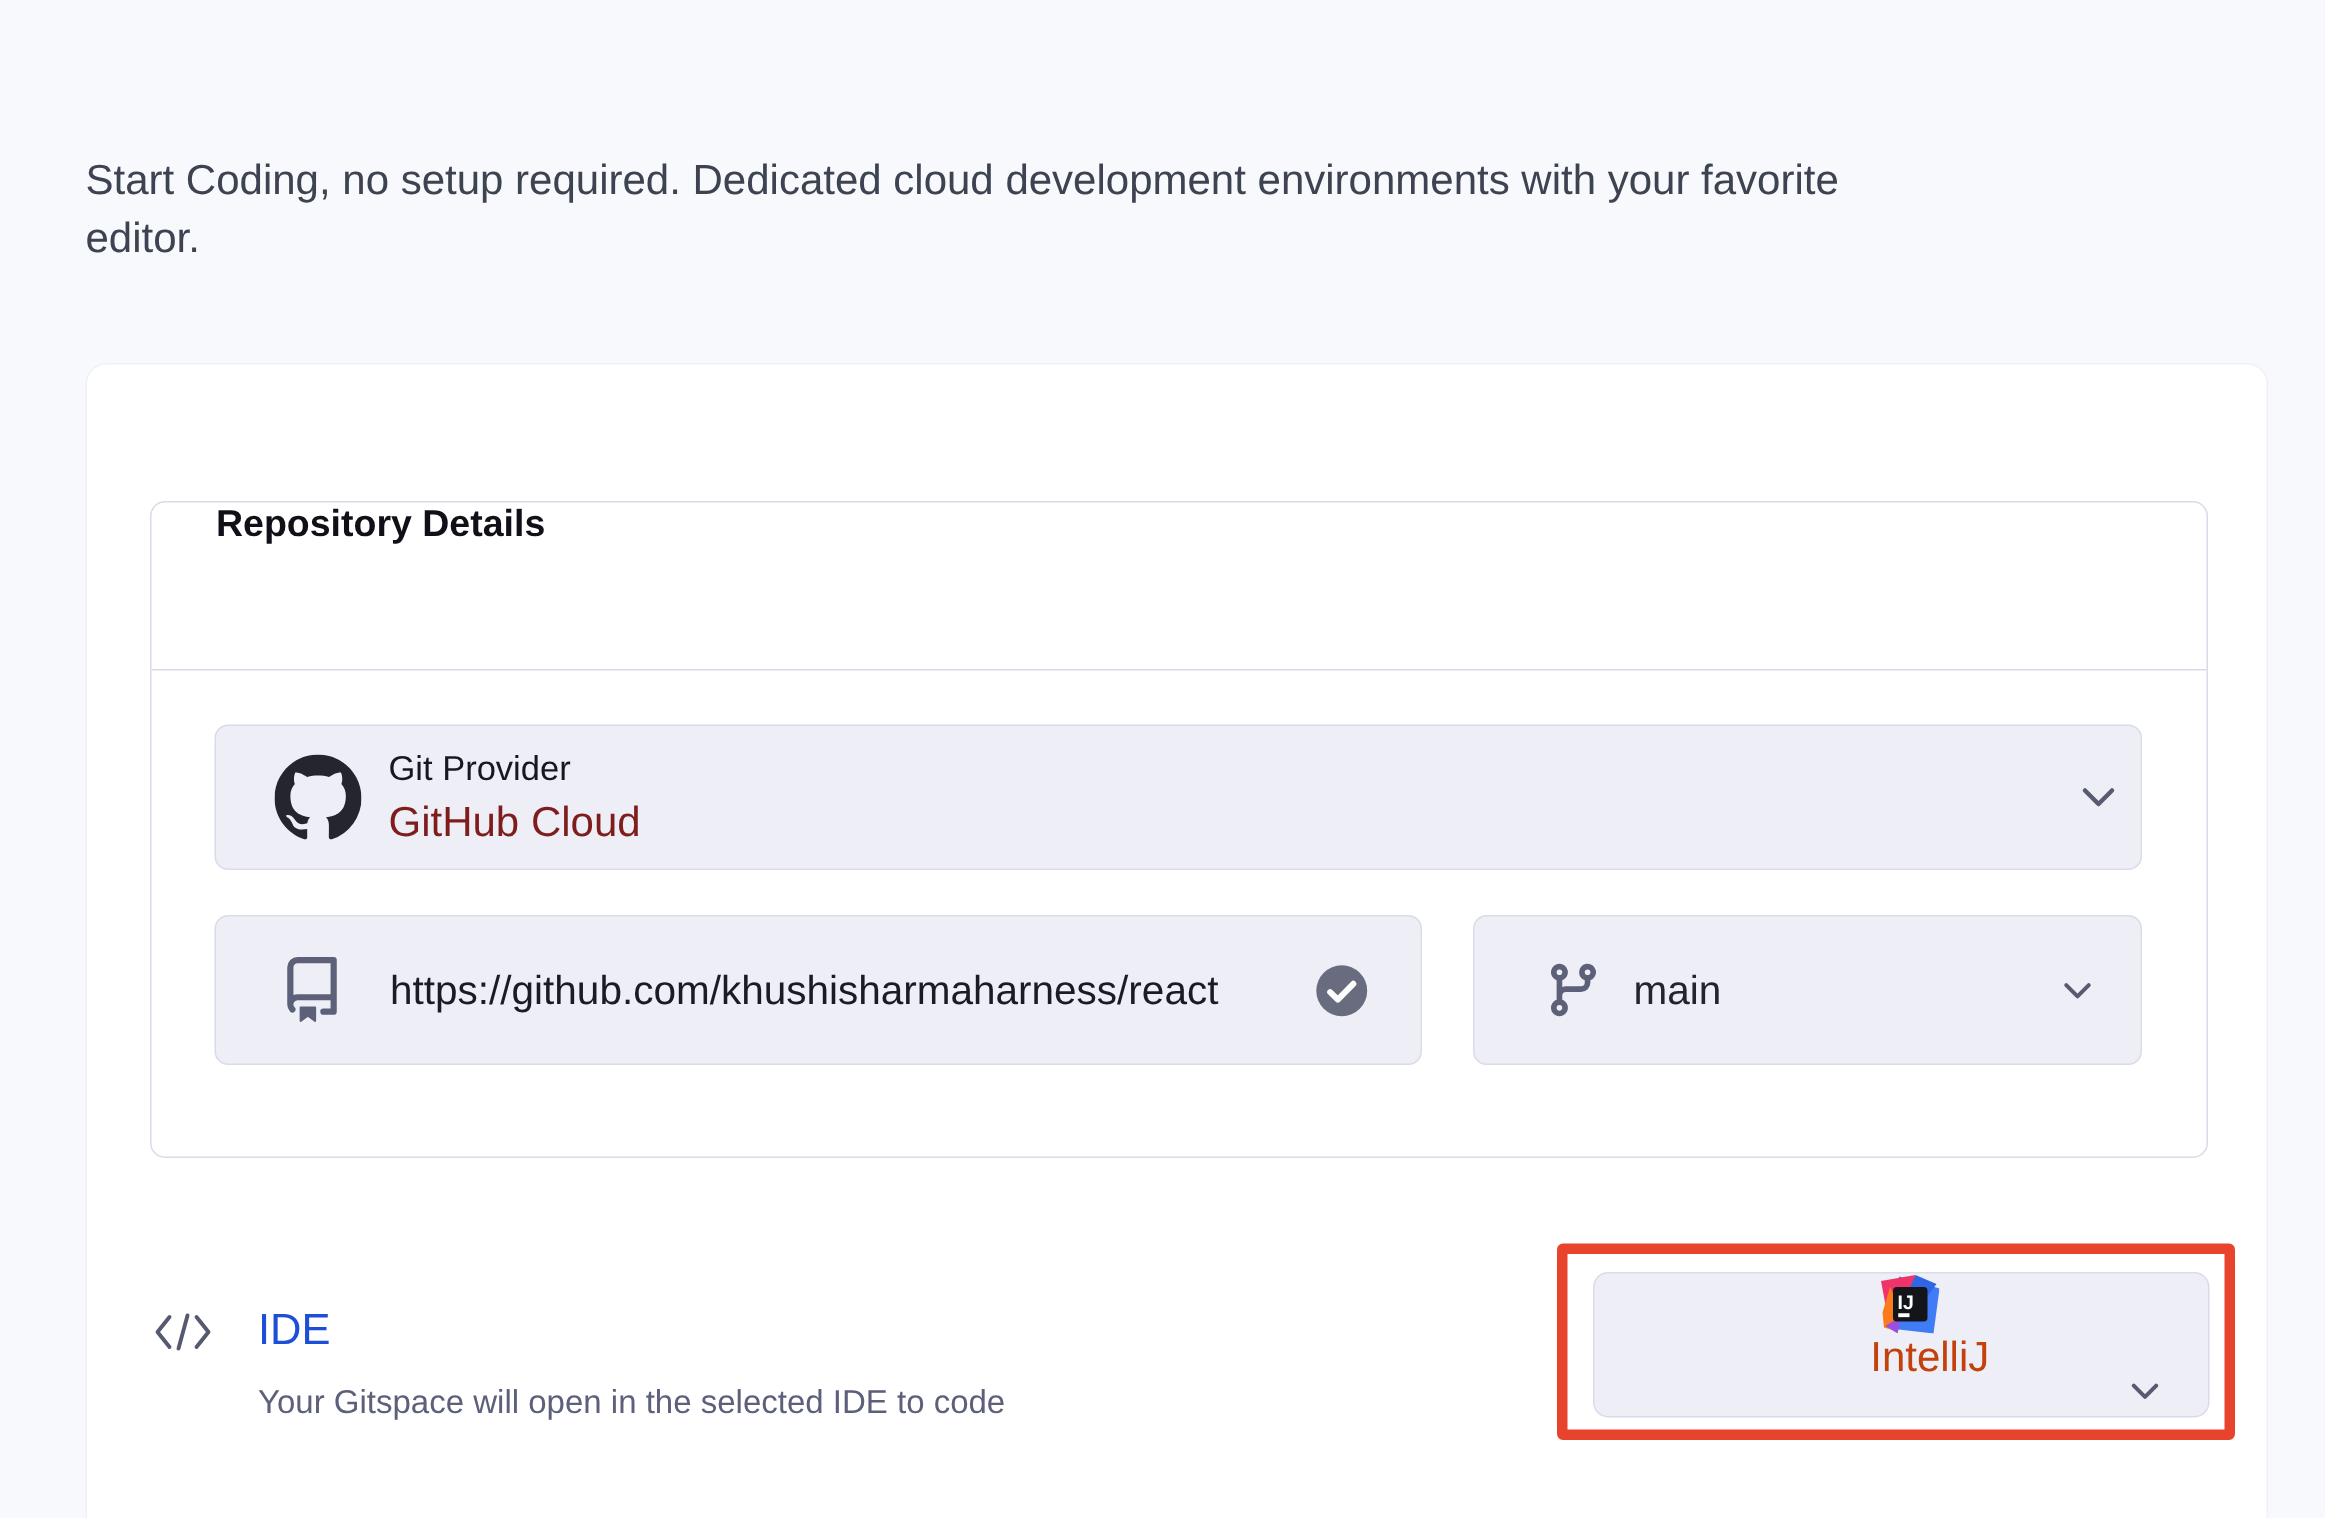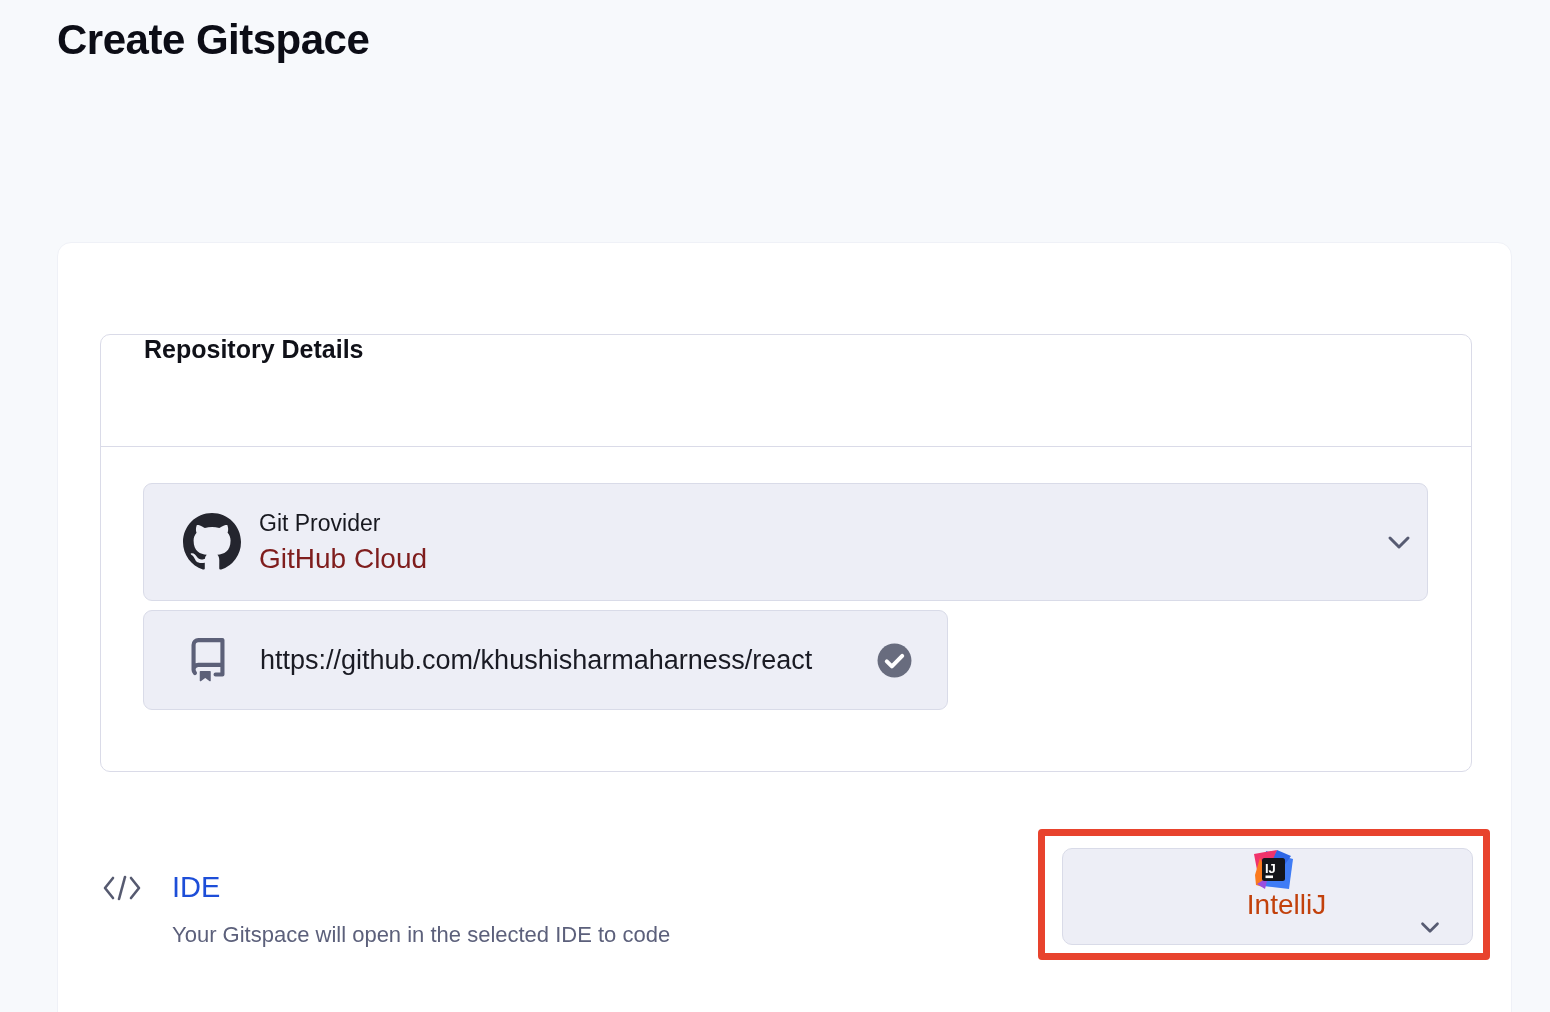--- a/index.html
+++ b/index.html
@@ -33,21 +33,21 @@
   .repo-box-header {
     height: 112px; border-bottom: 1.5px solid #dadbe8;
     display: flex; align-items: flex-start; padding-left: 43px;
   }
   .repo-box-heading { font-size: 25px; font-weight: 700; color: #101118; }
 
   .field {
     background: #edeef6; border: 1.5px solid #d9dbe8; border-radius: 9px;
     display: flex; align-items: center; position: absolute; cursor: pointer;
   }
-  .provider-select { left: 143px; top: 483px; width: 1285px; height: 118px; padding: 0 16px 0 39px; }
+  .provider-select { left: 143px; top: 483px; width: 1285px; height: 97px; padding: 0 16px 0 39px; }
   .provider-labels { margin-left: 18px; display: flex; flex-direction: column; justify-content: center; }
   .provider-label { font-size: 23px; color: #17181f; margin-bottom: 6px; }
   .provider-value { font-size: 28px; color: #7f1d1d; }
 
   .url-field { left: 143px; top: 610px; width: 805px; height: 100px; padding: 0 34px 0 42px; }
   .url-text {
     margin-left: 30px; font-size: 27px; color: #1a1b24; flex: 1;
     white-space: nowrap; overflow: hidden;
   }
 
@@ -67,21 +67,24 @@
   .ide-select { left: 1062px; top: 848px; width: 411px; height: 97px; padding: 0 32px 0 43px; border-radius: 10px; flex-direction: column; }
   .ide-value { margin-left: 27px; font-size: 28px; color: #c2410c; }
 
   .icon { flex: 0 0 auto; display: block; }
 </style>
 </head>
 <body>
 
 <div class="stage">
 
-  <div class="page-title">Create Gitspace</div>
+  <div class="page-subtitle">
+    <div>Start Coding, no setup required. Dedicated cloud development environments with your favorite</div>
+    <div>editor.</div>
+  </div>
 
   <div class="card"></div>
 
   <div class="repo-box">
     <div class="repo-box-header">
       <span class="repo-box-heading">Repository Details</span>
     </div>
   </div>
 
   <div class="field provider-select">
@@ -101,20 +104,29 @@
     <svg class="icon" width="44" height="44" viewBox="0 0 16 16" aria-hidden="true">
       <path fill="#5c6078" d="M2 2.5A2.5 2.5 0 0 1 4.5 0h8.75a.75.75 0 0 1 .75.75v12.5a.75.75 0 0 1-.75.75h-2.5a.75.75 0 0 1 0-1.5h1.75v-2h-8a1 1 0 0 0-.714 1.7.75.75 0 1 1-1.072 1.05A2.495 2.495 0 0 1 2 11.5Zm10.5-1h-8a1 1 0 0 0-1 1v6.708A2.486 2.486 0 0 1 4.5 9h8ZM5 12.25v3.25a.25.25 0 0 0 .4.2l1.45-1.087a.249.249 0 0 1 .3 0L8.6 15.7a.25.25 0 0 0 .4-.2v-3.25a.25.25 0 0 0-.25-.25h-3.5a.25.25 0 0 0-.25.25Z"></path>
     </svg>
     <span class="url-text">https://github.com/khushisharmaharness/react</span>
     <svg class="icon" width="37" height="37" viewBox="0 0 24 24" aria-hidden="true">
       <circle cx="12" cy="12" r="11" fill="#686c7e"></circle>
       <path d="M7 12.6 L10.3 15.8 L17 9" stroke="#ffffff" stroke-width="2.6" fill="none" stroke-linecap="round" stroke-linejoin="round"></path>
     </svg>
   </div>
 
+  <div class="field branch-select">
+    <svg class="icon" width="40" height="40" viewBox="0 0 16 16" aria-hidden="true">
+      <path fill="#5c6078" d="M9.5 3.25a2.25 2.25 0 1 1 3 2.122V6A2.5 2.5 0 0 1 10 8.5H6a1 1 0 0 0-1 1v1.128a2.251 2.251 0 1 1-1.5 0V5.372a2.25 2.25 0 1 1 1.5 0v1.836A2.493 2.493 0 0 1 6 7h4a1 1 0 0 0 1-1v-.628a2.25 2.25 0 0 1-1.5-2.122ZM4.25 12a.75.75 0 1 0 0 1.5.75.75 0 0 0 0-1.5ZM3.5 3.25a.75.75 0 1 0 1.5 0 .75.75 0 0 0-1.5 0Zm8.25-.75a.75.75 0 1 0 0 1.5.75.75 0 0 0 0-1.5Z"></path>
+    </svg>
+    <span class="branch-value">main</span>
+    <svg class="icon spacer" width="20" height="13" viewBox="0 0 24 15" aria-hidden="true">
+      <path d="M3 3 L12 12 L21 3" stroke="#575b72" stroke-width="3.2" fill="none" stroke-linecap="round" stroke-linejoin="round"></path>
+    </svg>
+  </div>
 
   <svg class="code-icon" width="40" height="28" viewBox="0 0 40 28" aria-hidden="true">
     <path d="M11 4 L3 14 L11 24" stroke="#565a70" stroke-width="2.6" fill="none" stroke-linecap="round" stroke-linejoin="round"></path>
     <path d="M23 3 L17 25" stroke="#565a70" stroke-width="2.6" fill="none" stroke-linecap="round"></path>
     <path d="M29 4 L37 14 L29 24" stroke="#565a70" stroke-width="2.6" fill="none" stroke-linecap="round" stroke-linejoin="round"></path>
   </svg>
   <div class="ide-label">IDE</div>
   <div class="ide-desc">Your Gitspace will open in the selected IDE to code</div>
 
   <div class="field ide-select">

